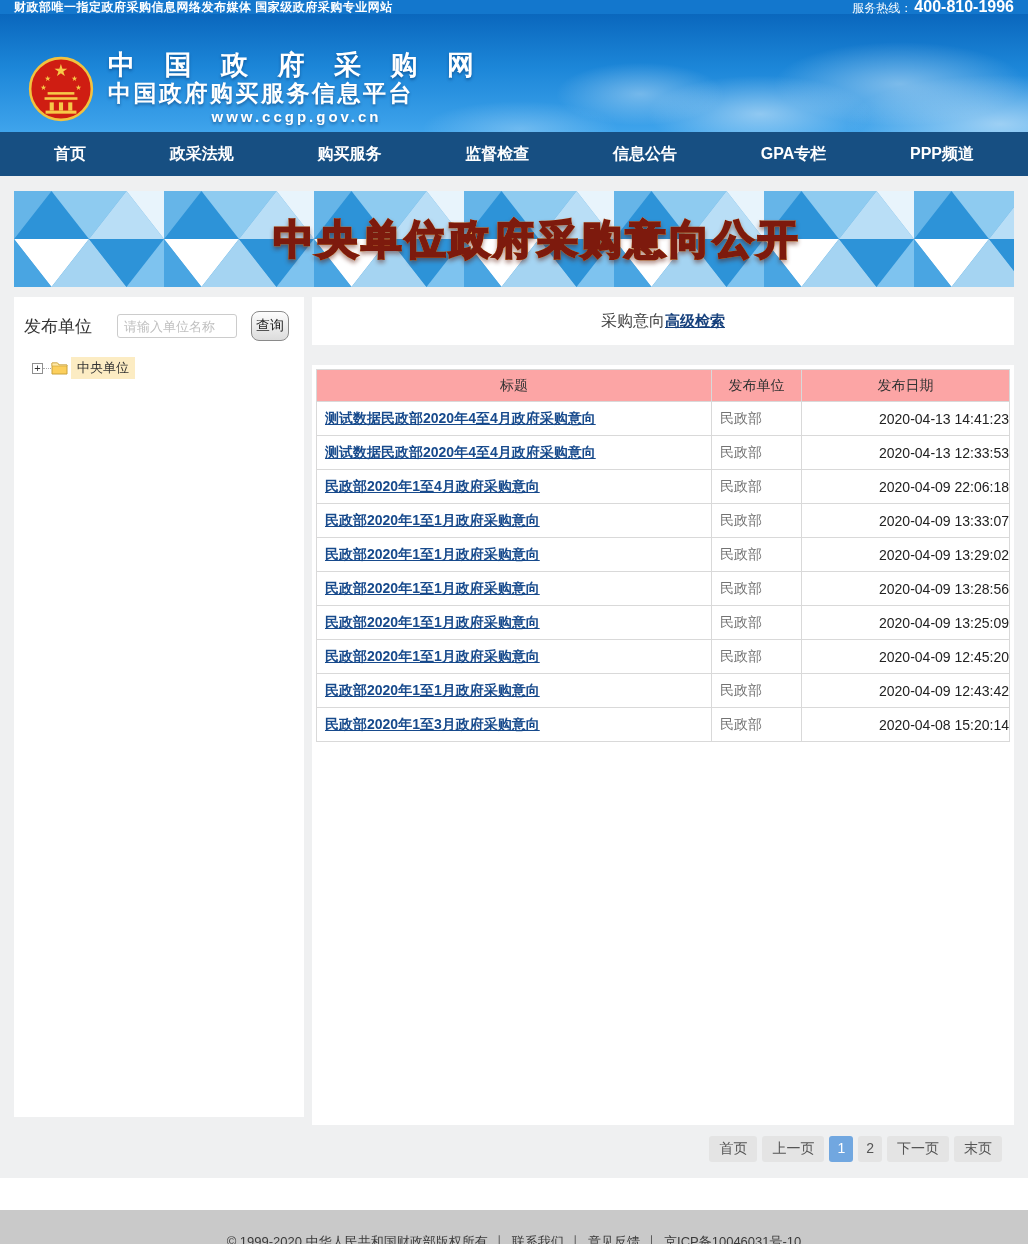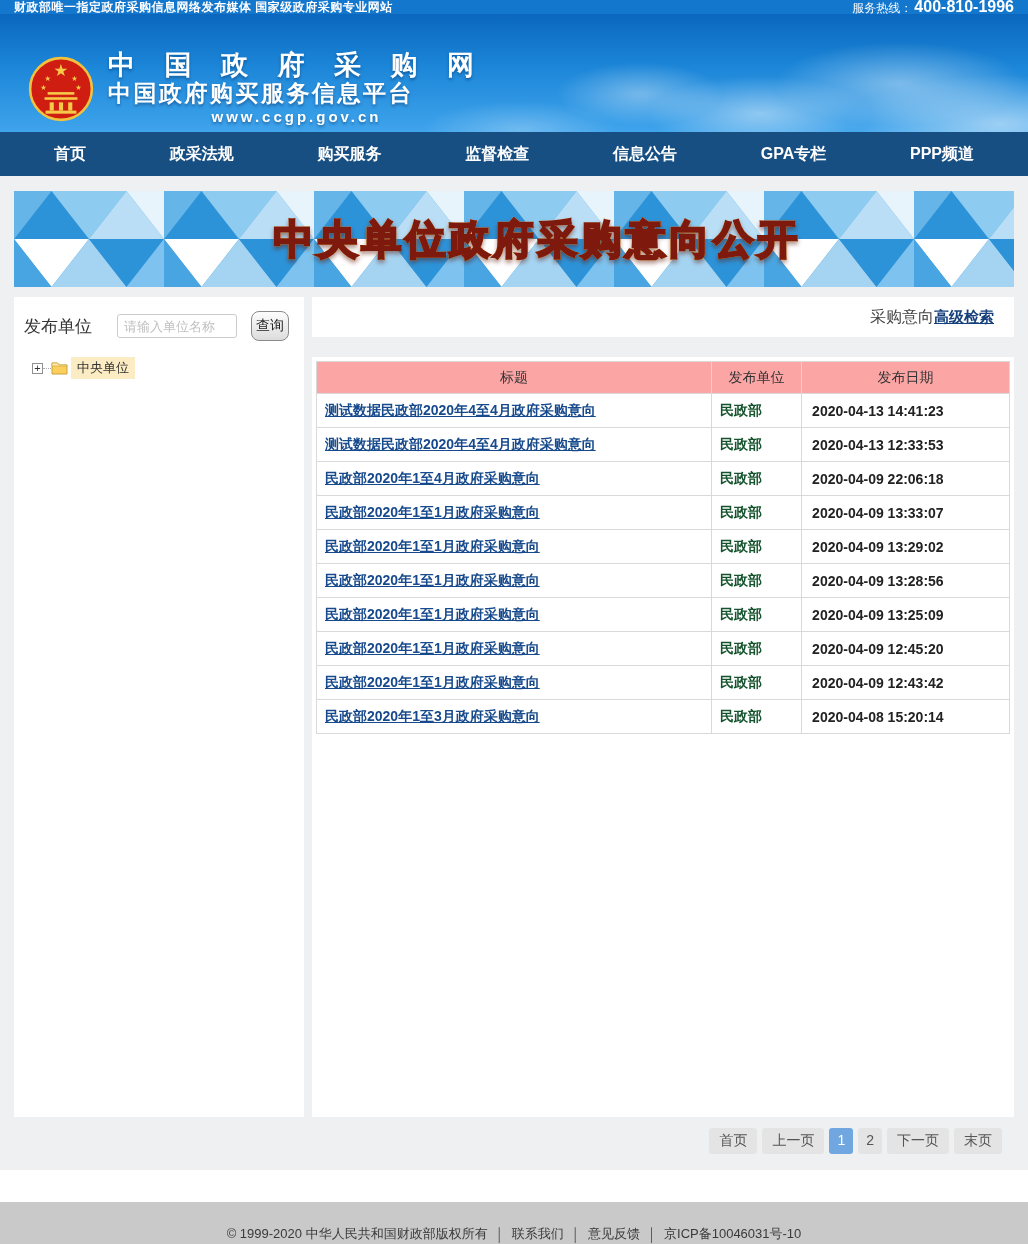--- a/index.html
+++ b/index.html
@@ -94,37 +94,37 @@
     width:11px; height:11px; border:1px solid #8f8f8f; background:#fff;
     font-size:11px; line-height:9px; text-align:center; color:#333; cursor:pointer;
     flex:0 0 auto;
   }
   .tree-dash { width:8px; height:1px; border-top:1px dotted #aaa; }
   .folder-icon { width:17px; height:14px; margin-right:3px; flex:0 0 auto; }
   .node-label { background:#fcecc3; padding:2px 6px; color:#333; cursor:pointer; }
 
   .main { flex:1; display:flex; flex-direction:column; }
   .main-header {
-    background:#fff; height:40px; display:flex; justify-content:flex-end;
+    background:#fff; height:48px; display:flex; justify-content:center;
     align-items:center; padding:0 20px;
   }
   .main-title { font-size:16px; color:#444; }
   .adv-link { font-size:15px; font-weight:bold; color:#16407c; text-decoration:underline; }
   .main-body { margin-top:20px; background:#fff; height:760px; padding:4px; }
 
   table.listing { width:100%; border-collapse:collapse; table-layout:fixed; }
   table.listing th {
     background:#fca5a5; border:1px solid #d9d9d9; height:32px;
     font-size:14px; font-weight:normal; color:#333; text-align:center;
   }
   table.listing td { border:1px solid #d9d9d9; height:34px; font-size:14px; }
   td.col-title { padding-left:8px; }
   td.col-title a { color:#174a8c; font-weight:bold; text-decoration:underline; }
-  td.col-unit { padding-left:8px; font-weight:bold; color:#14532d; }
-  td.col-date { padding-left:10px; font-weight:bold; color:#222; font-size:15px; }
+  td.col-unit { padding-left:8px; font-weight:normal; color:#737373; }
+  td.col-date { padding-left:10px; font-weight:normal; color:#222; font-size:15px;text-align:right; }
 
   
   .pager-row { display:flex; justify-content:flex-end; padding:11px 26px 0 0; }
   .page-btn {
     display:inline-block; padding:4px 10px; margin-left:5px; background:#e4e4e4;
     color:#555; font-size:14px; border-radius:3px; text-decoration:none; cursor:pointer;
   }
   .page-btn.num { padding:4px 8px; }
   .page-btn.active { background:#71a7e0; color:#fff; }
 

